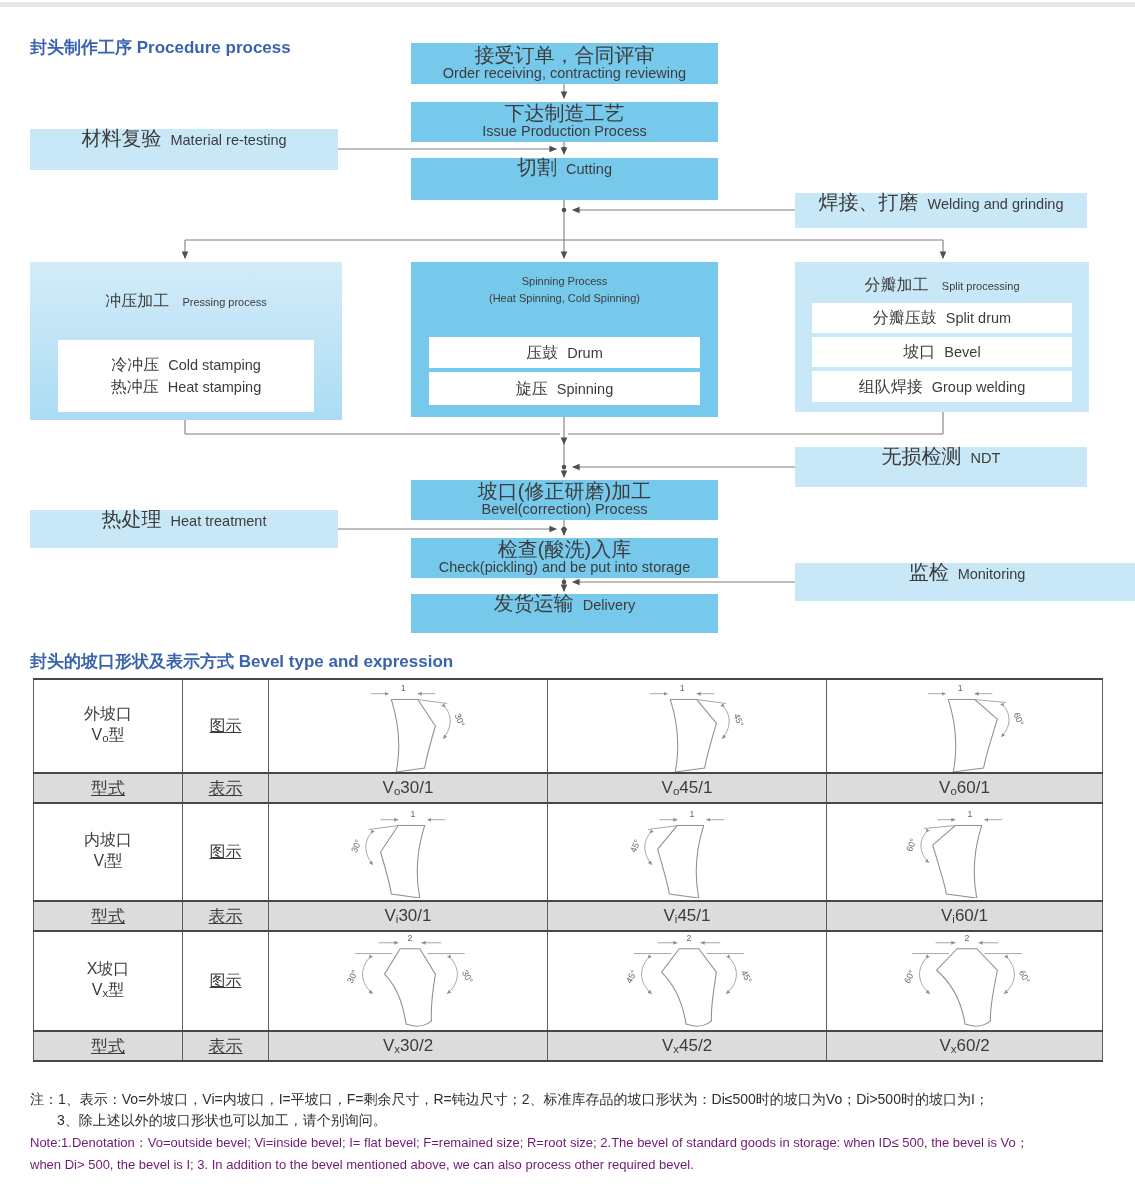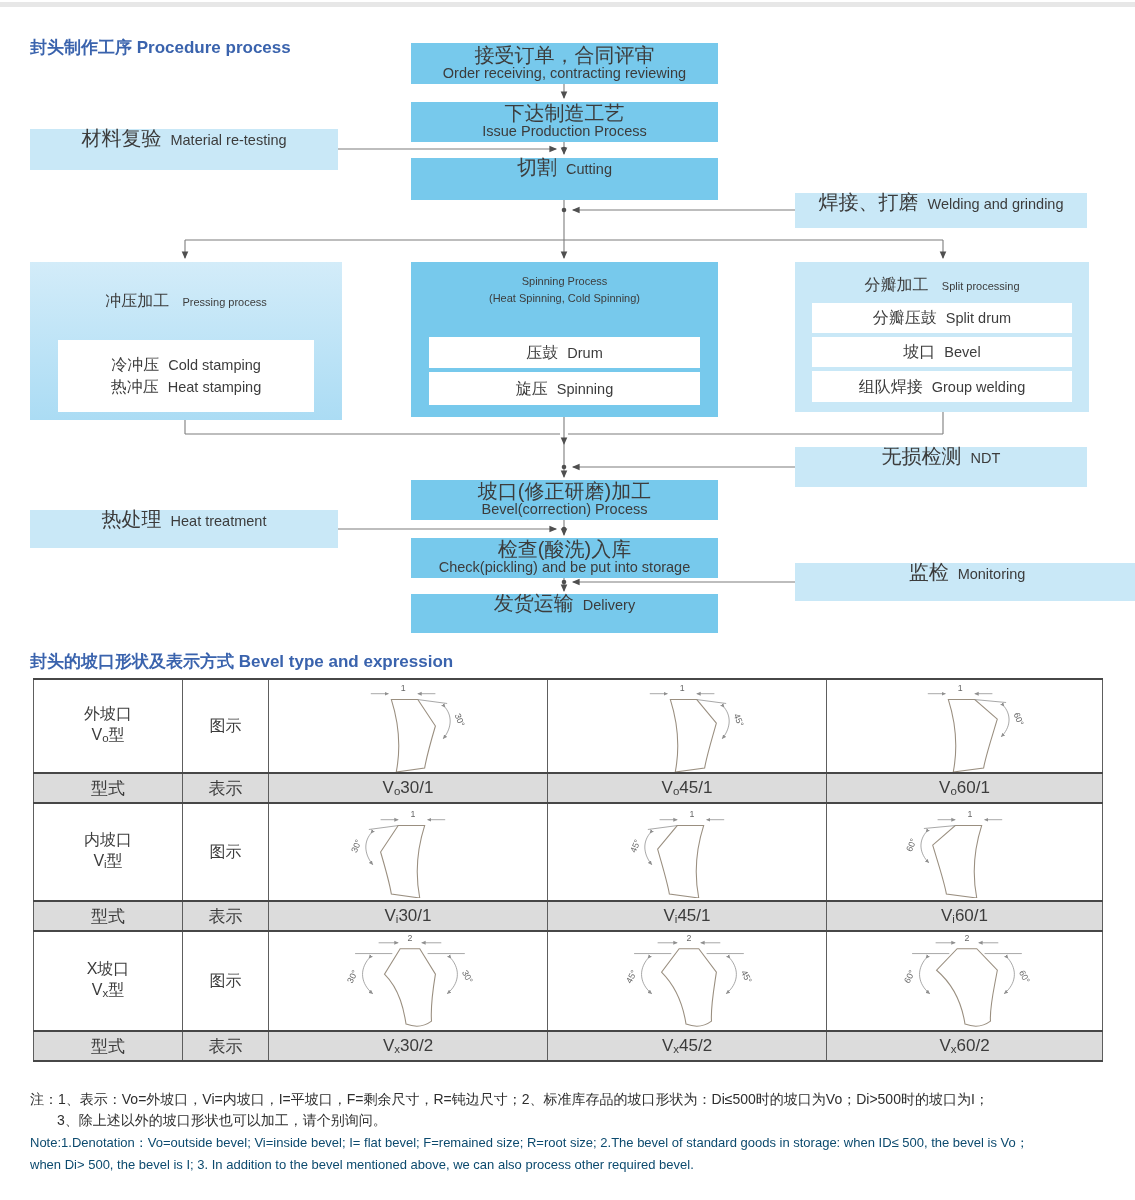--- a/index.html
+++ b/index.html
@@ -33,32 +33,32 @@
     border:1.4px solid #5e5e5e;border-top:2.4px solid #474747;border-bottom:2.4px solid #474747;
     text-align:center;vertical-align:middle;padding:0;
   }
   .r-diag{height:94px;}
   .r-diag2{height:98px;}
   .r-diag3{height:100px;}
   .r-grey{height:30px;}
   .r-grey td{background:#dcdcdc;font-size:17px;}
   .glabel .l1{font-size:16px;line-height:21px;}
   .glabel .l2{font-size:16px;line-height:21px;}
-  .celltxt{font-size:16px;}
+  .celltxt{font-size:16px;text-decoration:underline;}
   .code{font-size:17px;}
   .sub{font-size:11.5px;vertical-align:-2px;}
   .bevel-svg{display:block;margin:0 auto;}
   .plate{fill:none;stroke:#9a8f80;stroke-width:1.1;}
   .dim{stroke:#8f8f8f;stroke-width:0.8;fill:none;}
   .dtxt{font-size:9px;fill:#666;font-family:"Liberation Sans","DejaVu Sans",sans-serif;}
   
   .notes{position:absolute;left:30px;top:1089px;width:1082px;}
   .nzh{font-size:14px;line-height:21px;color:#2e2e2e;}
   .nzh2{margin-left:27px;}
-  .nen{font-size:13px;line-height:20px;color:#0c4a6e;margin-top:2px;}
+  .nen{font-size:13px;line-height:20px;color:#701a75;margin-top:2px;}
 </style>
 </head>
 <body>
 
 <div class="page">
   <div class="top-strip"></div>
 
   <svg width="0" height="0" style="position:absolute" aria-hidden="true">
     <defs>
       <marker id="mka" viewBox="0 0 8 8" markerWidth="8" markerHeight="8" refX="6" refY="4" orient="auto">

